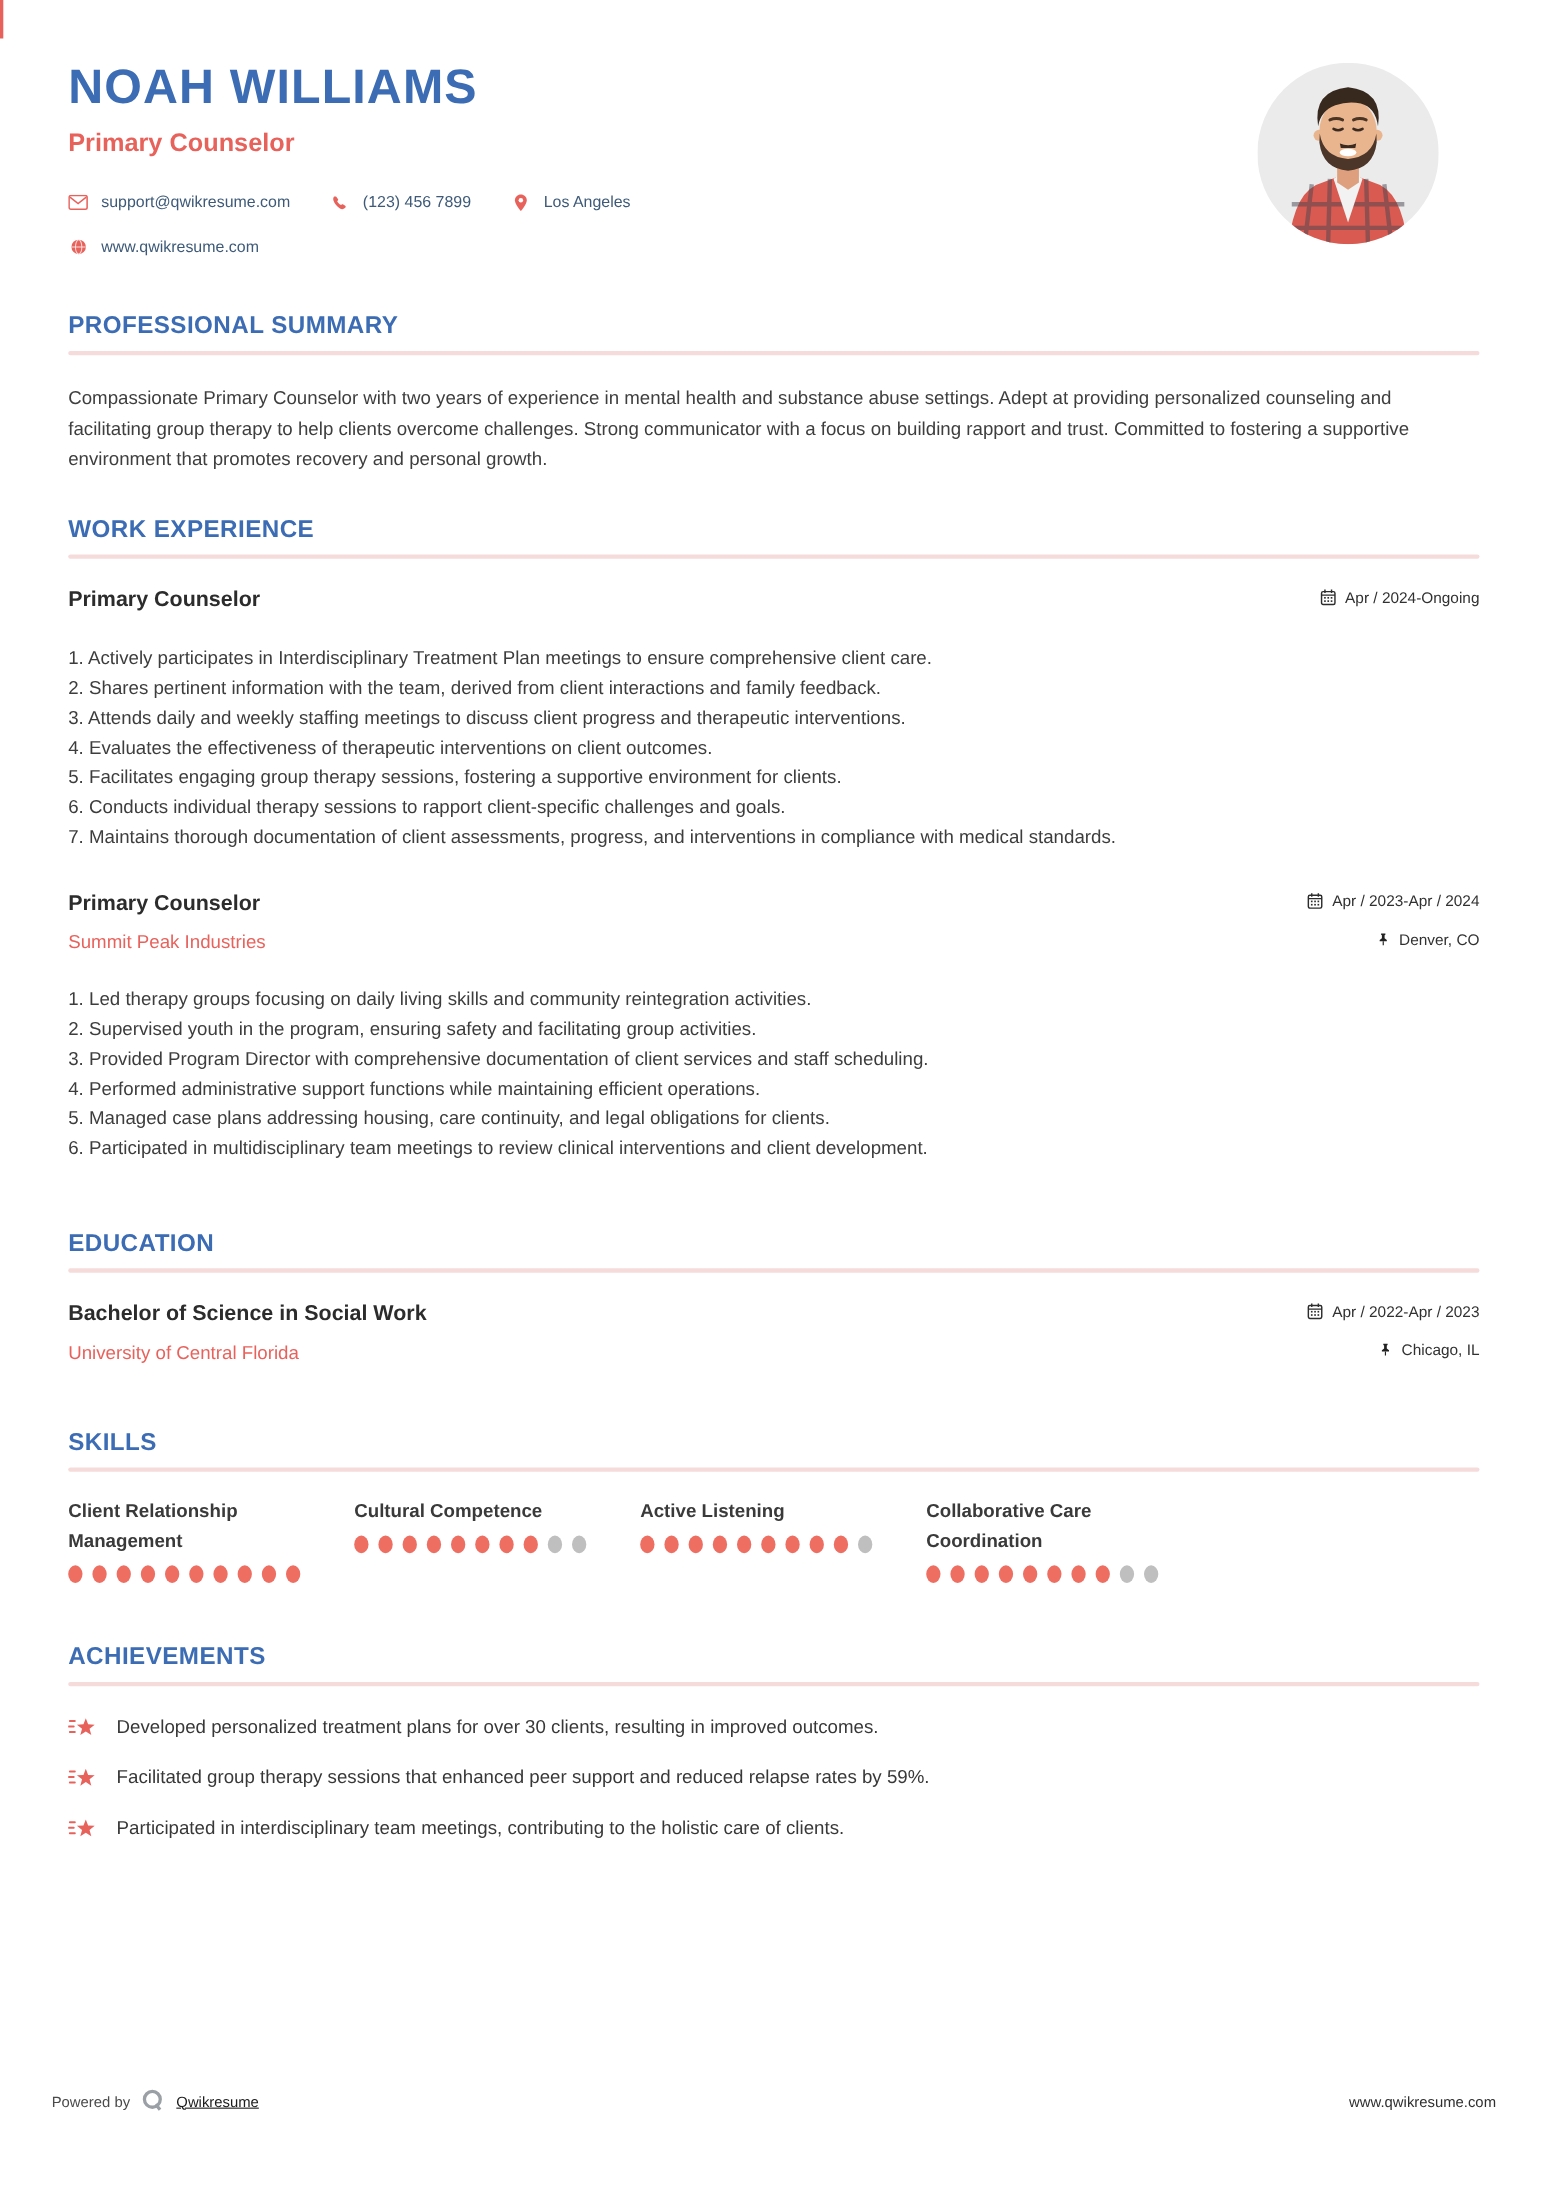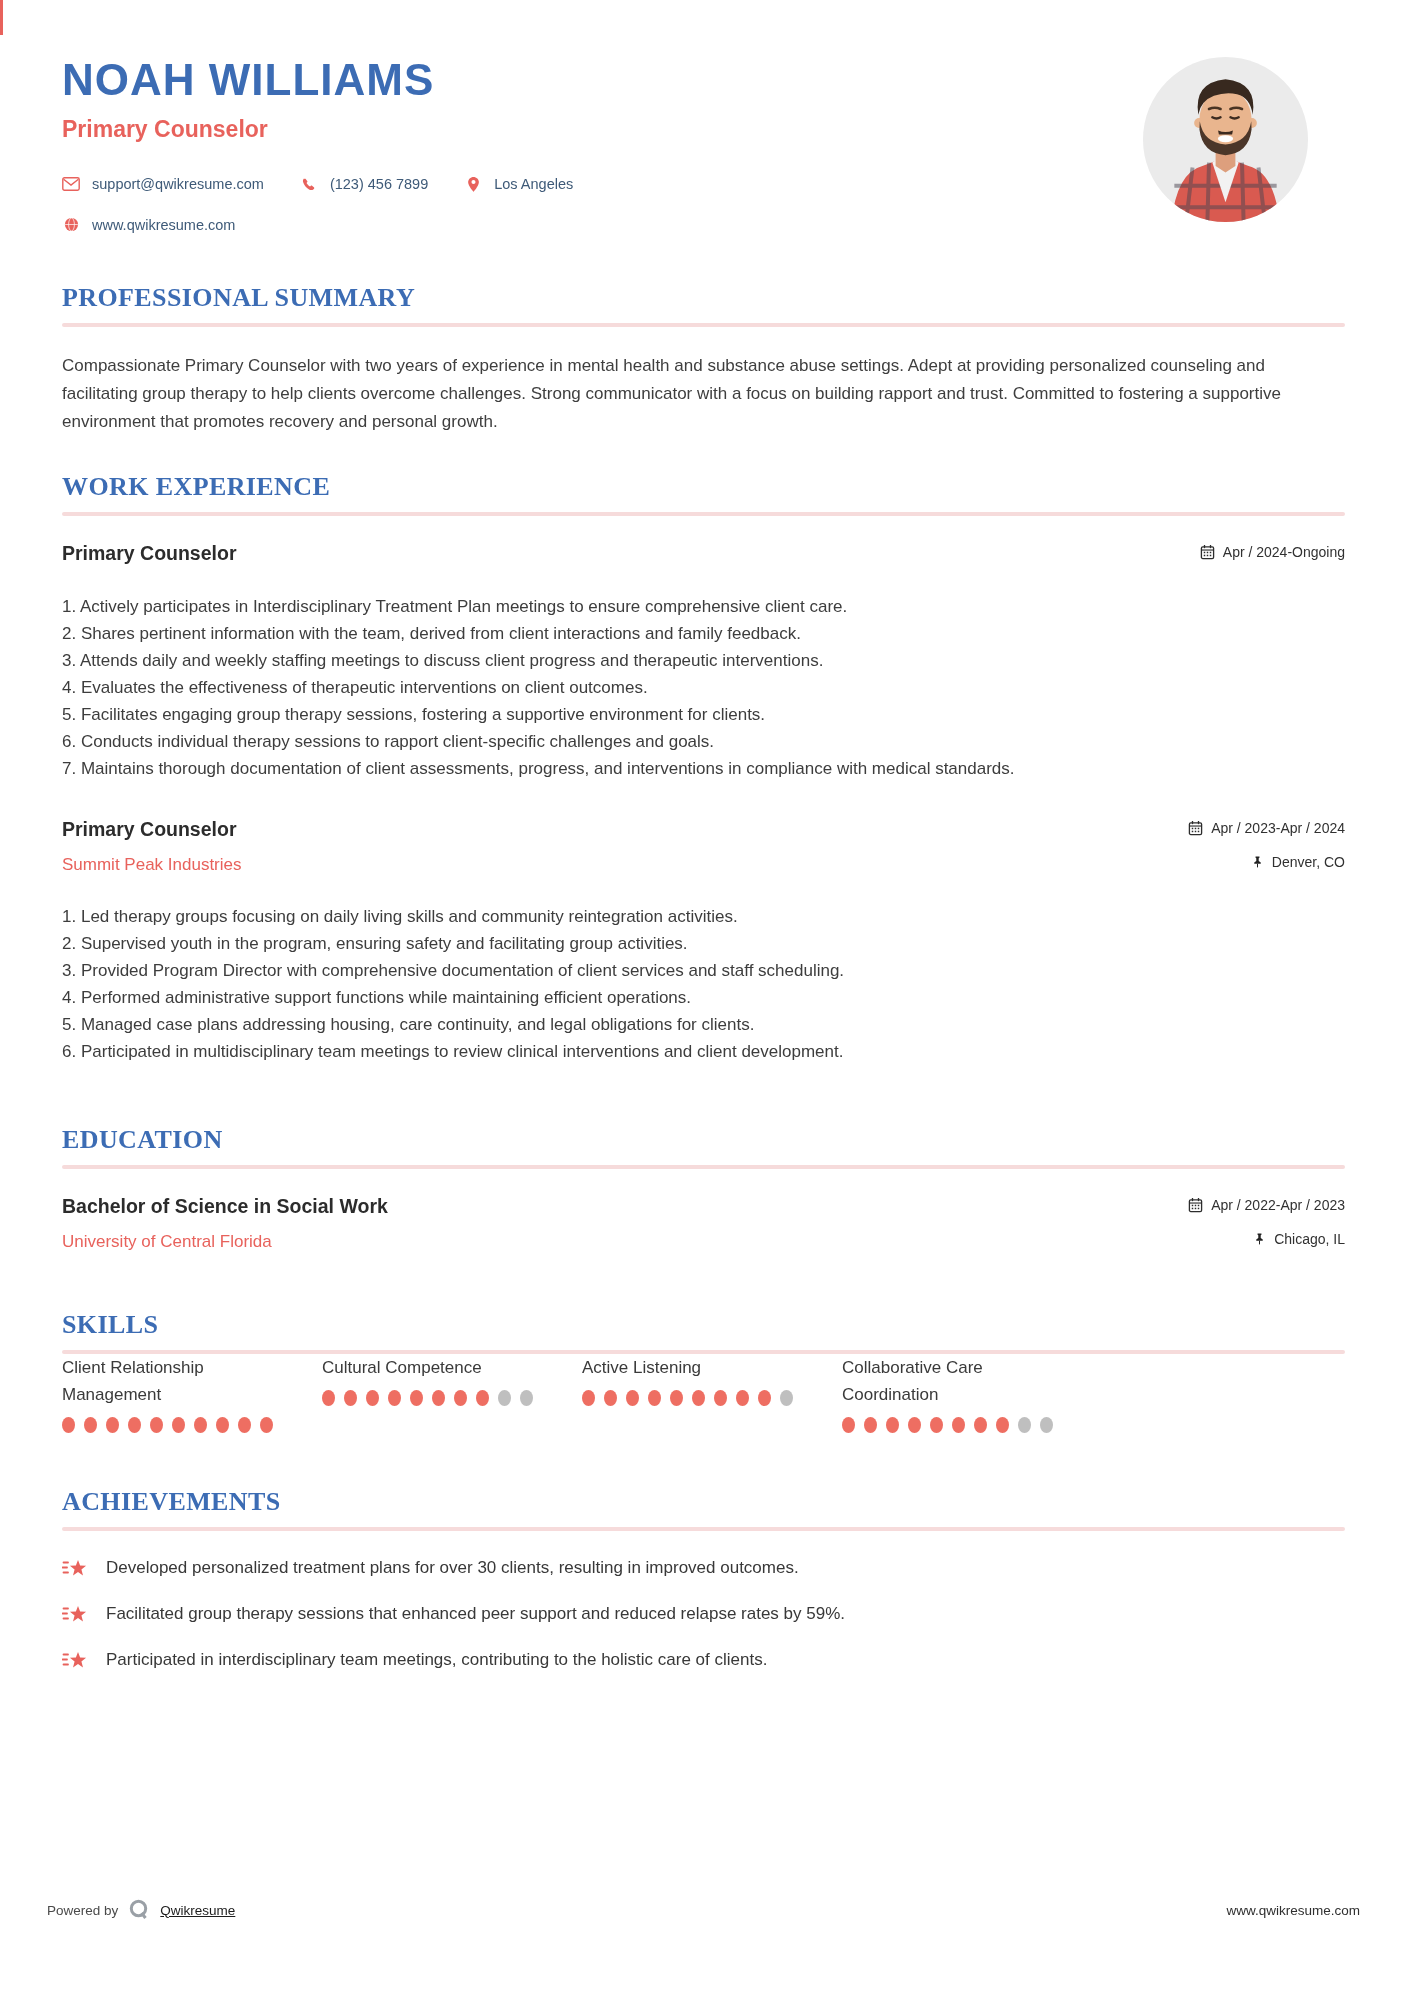--- a/index.html
+++ b/index.html
@@ -18,39 +18,39 @@
   .header{position:relative;padding-top:58px;}
   .name{font-size:44px;font-weight:700;letter-spacing:1px;color:var(--blue);line-height:1.02;margin:0;}
   .job-title-main{font-size:23px;font-weight:600;color:var(--salmon);margin-top:13px;}
   .contact-row{display:flex;align-items:center;gap:10px;margin-top:33px;font-size:14.5px;color:var(--contact);font-weight:500;}
   .contact-item{display:flex;align-items:center;gap:12px;margin-right:26px;}
   .contact-item .ic{display:inline-flex;width:18px;justify-content:center;}
   .website-row{margin-top:24px;}
   .avatar{position:absolute;top:57px;right:37px;width:165px;height:165px;border-radius:50%;overflow:hidden;}
   .avatar svg{display:block;width:100%;height:100%;}
   
-  .section-heading{font-size:26px;font-weight:700;color:var(--blue);letter-spacing:.4px;font-family:Liberation Serif, serif;}
+  .section-heading{font-size:22px;font-weight:700;color:var(--blue);letter-spacing:.4px;}
   .divider{height:4px;background:var(--divider);margin-top:10px;border-radius:2px;}
   .summary-section{margin-top:50px;}
   .summary-text{margin-top:25px;font-size:17px;line-height:28px;color:#3e3e3e;max-width:1290px;}
   .experience-section{margin-top:36px;}
   .entry{margin-top:26px;}
   .entry-row{display:flex;justify-content:space-between;align-items:baseline;}
   .entry-title{font-size:19.5px;font-weight:700;color:#2c2c2c;}
   .entry-company{font-size:17px;color:var(--salmon);margin-top:14px;}
   .entry-meta{display:flex;align-items:center;gap:8px;font-size:14px;color:#313131;white-space:nowrap;}
   .bullets{list-style:none;margin:28px 0 0 0;padding:0;counter-reset:b;font-size:17px;line-height:27px;color:#3d3d3d;}
   .bullets li{counter-increment:b;padding-left:19px;text-indent:-19px;}
   .bullets li::before{content:counter(b) ". ";}
   .entry+.entry{margin-top:36px;}
   .education-section{margin-top:60px;}
   .edu-desc{margin-top:18px;font-size:17px;color:#3e3e3e;}
   
   .skills-section{margin-top:58px;}
-  .skills-grid{display:flex;}
+  .skills-grid{display:flex;margin-top:22px;font-weight:bold;}
   .skill-col{width:260px;padding-right:20px;box-sizing:border-box;}
   .skill-name{font-size:17px;line-height:27px;color:#3a3a3a;}
   .skill-dots{margin-top:9px;display:flex;gap:9px;}
   .dot{width:13px;height:16px;border-radius:50%;display:inline-block;}
   .dot-on{background:var(--dot-on);}
   .dot-off{background:var(--dot-off);}
   
   .achievements-section{margin-top:54px;}
   .ach-list{margin-top:24px;text-align:center;}
   .ach-item{display:flex;align-items:center;gap:18px;margin-bottom:20px;min-height:26px;}

